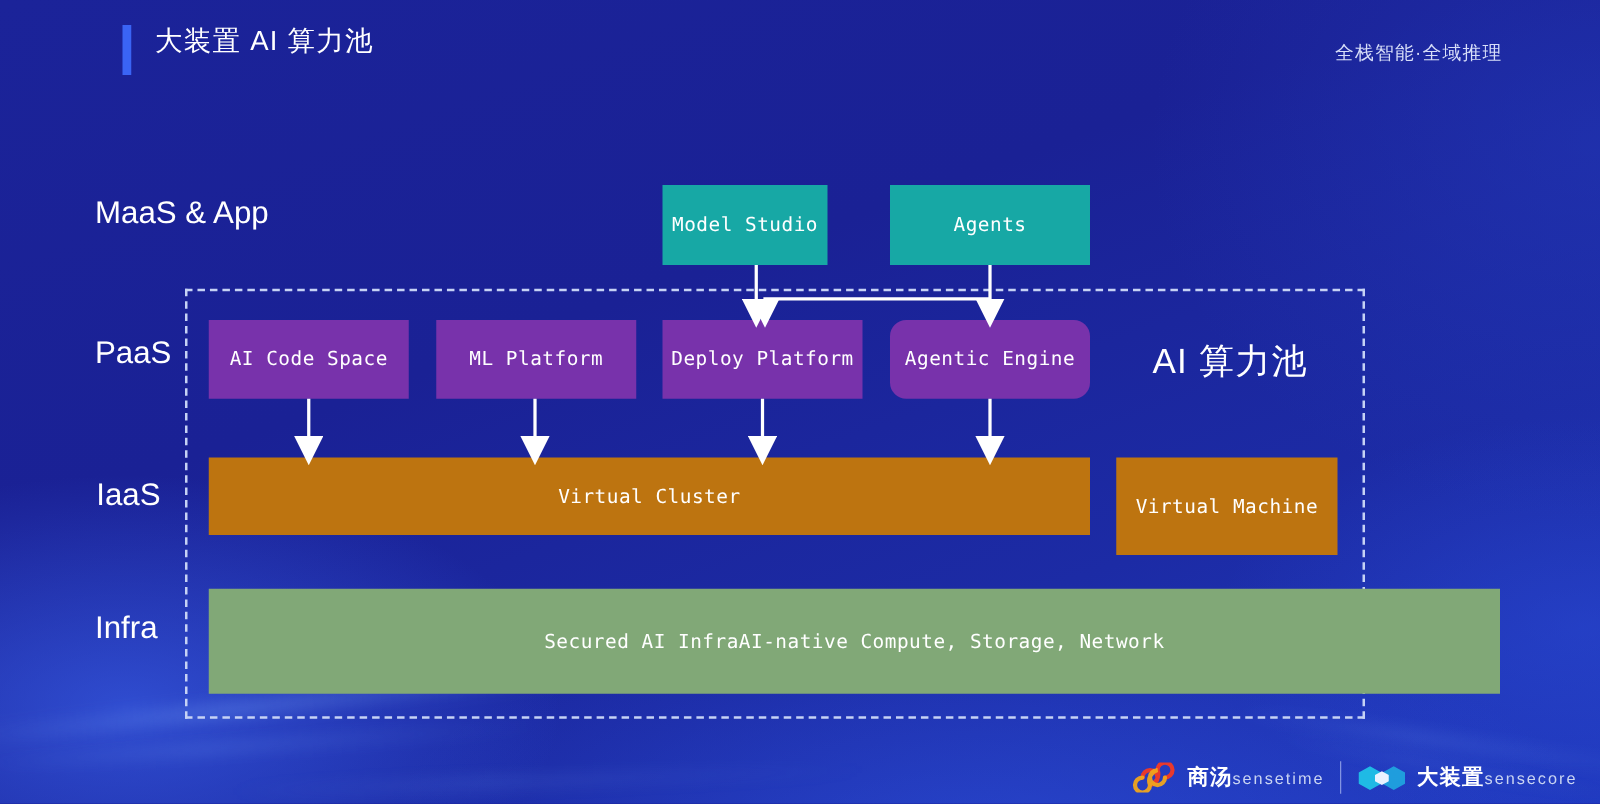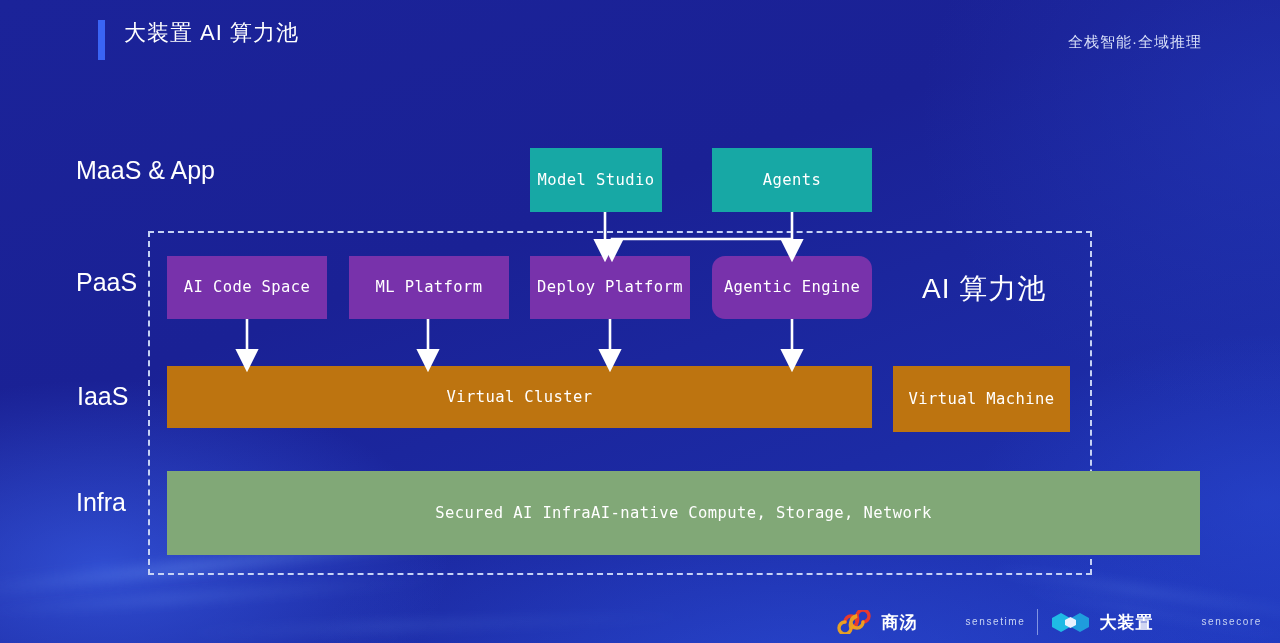--- a/index.html
+++ b/index.html
@@ -130,21 +130,21 @@
   #n-agents       { left: 712px; top: 148px; width: 160px; height: 64px; }
 
   
   #n-ai-code-space  { left: 167px; top: 256px; width: 160px; height: 63px; }
   #n-ml-platform    { left: 349px; top: 256px; width: 160px; height: 63px; }
   #n-deploy-platform{ left: 530px; top: 256px; width: 160px; height: 63px; }
   #n-agentic-engine { left: 712px; top: 256px; width: 160px; height: 63px; border-radius: 13px; }
 
   
   #n-virtual-cluster { left: 167px; top: 366px; width: 705px; height: 62px; }
-  #n-virtual-machine { left: 893px; top: 366px; width: 177px; height: 66px; }
+  #n-virtual-machine { left: 893px; top: 366px; width: 177px; height: 78px; }
 
   
   #n-secured-infra { left: 167px; top: 471px; width: 1033px; height: 84px; flex-direction: row; }
   #n-secured-infra .ln { display: block; }
 
   
   #wires {
     position: absolute;
     left: 0; top: 0;
     width: 1280px; height: 643px;
@@ -163,25 +163,24 @@
   .logo-group { display: flex; align-items: center; gap: 7px; }
   .logo-cn {
     color: #ffffff;
     font-size: 17px;
     font-weight: 700;
     line-height: 1.0;
     letter-spacing: 1px;
   }
   .logo-en {
     color: #c9d4f2;
-    font-size: 10px;
+    font-size: 13px;
     letter-spacing: 1.6px;
     line-height: 1.2;
     margin-top: 2px;
-    padding-left: 48px;
   }
   .logo-text { display: flex; flex-direction: row; }
   .logo-divider {
     width: 1px;
     height: 26px;
     background: rgba(210,222,255,0.55);
   }
 </style>
 </head>
 <body>

